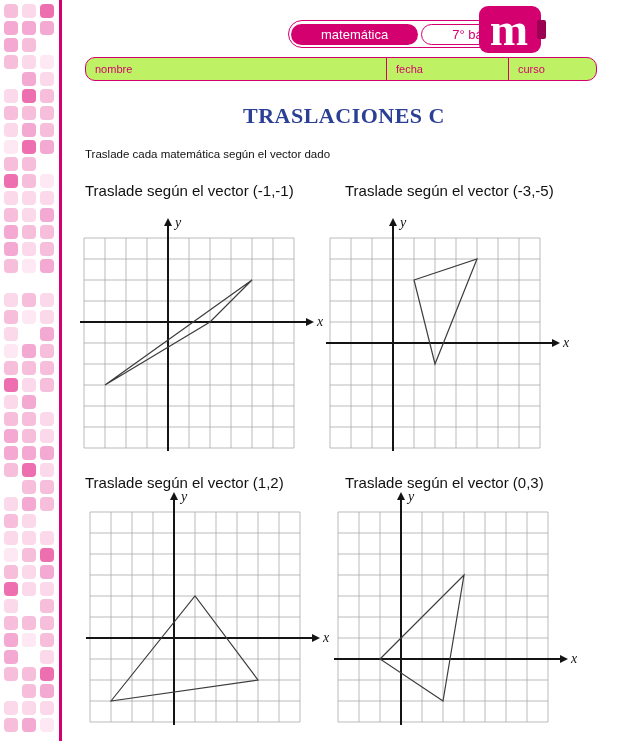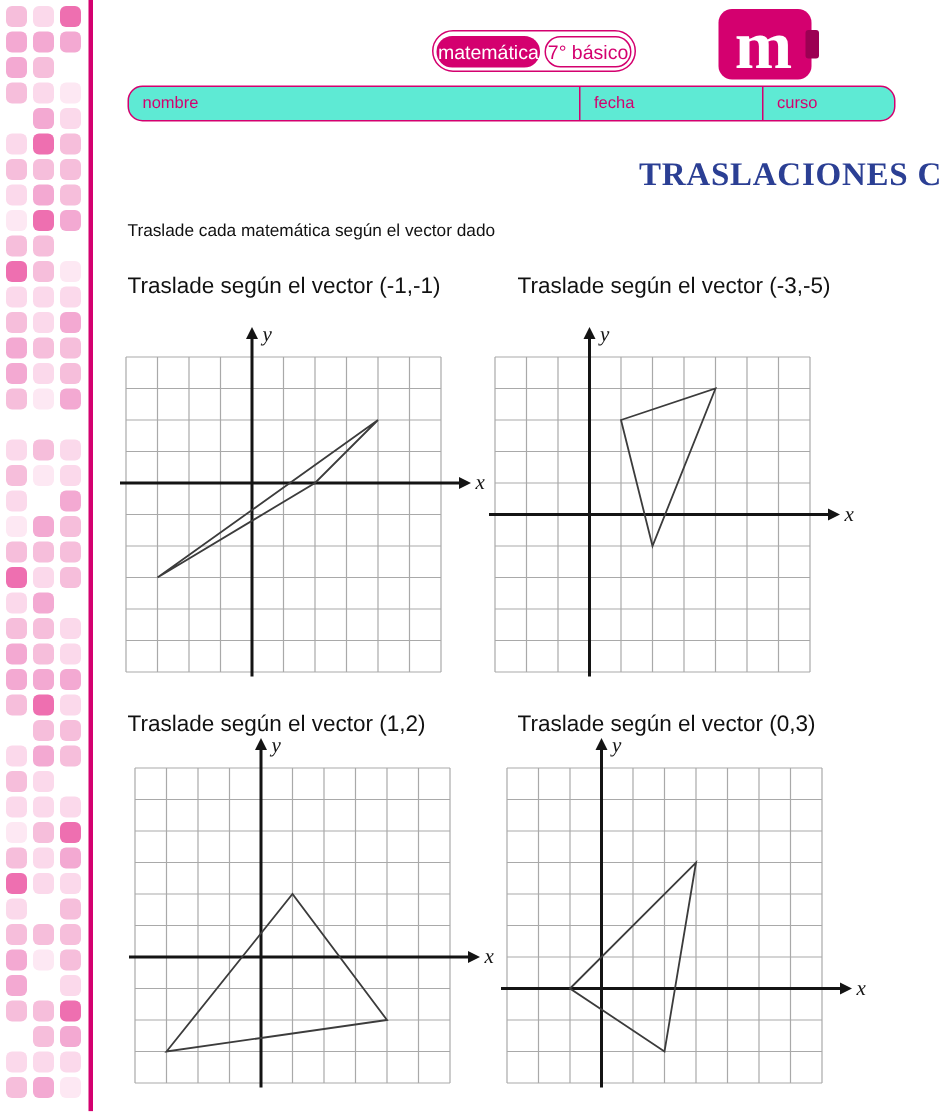--- a/index.html
+++ b/index.html
@@ -9,40 +9,40 @@
   .page{position:relative;width:628px;height:741px;background:#fff;overflow:hidden}
 
   
   .strip{position:absolute;left:0;top:0;width:58px;height:741px;background:#fff}
   .deco-sq{position:absolute;width:14px;height:14px;border-radius:4px}
   .strip-line{position:absolute;left:59px;top:0;width:2.5px;height:741px;background:var(--accent)}
 
   
   .badges{position:absolute;left:288px;top:20px;height:28px;border:1.5px solid var(--accent);
           border-radius:14px;display:flex;align-items:center;padding:2px;gap:3px;background:#fff}
-  .pill{display:inline-flex;align-items:center;height:21px;padding:0 1px;border-radius:11px;
+  .pill{display:inline-flex;align-items:center;height:21px;padding:0 30px;border-radius:11px;
         font-size:13px;white-space:nowrap}
   .pill.filled{background:var(--accent);color:#fff}
   .pill.outline{border:1.5px solid var(--accent);color:var(--accent)}
 
   
   .logo{position:absolute;left:479px;top:6px;width:62px;height:47px;background:var(--accent);border-radius:9px}
   .logo-m{position:absolute;left:0;right:2px;top:0;height:100%;display:flex;align-items:center;justify-content:center;
           color:#fff;font-family:"Liberation Serif",serif;font-weight:bold;font-size:46px;line-height:1}
   .logo-tab{position:absolute;right:-5px;top:14px;width:9px;height:19px;background:#9c0053;border-radius:2px}
 
   
   .formbar{position:absolute;left:85px;top:57px;width:512px;height:24px;border:1.5px solid var(--accent);
-           border-radius:10px;display:flex;background:#5eead4}
+           border-radius:10px;display:flex;background:#bef264}
   .fsec{display:flex;align-items:center;padding-left:9px;color:var(--accent);font-size:11px}
   .fsec-name{width:300px}
   .fsec-course{width:88px;border-left:1px solid var(--accent)}
   .fsec-date{flex:1;border-left:1px solid var(--accent)}
 
-  .title{position:absolute;left:60px;right:0;top:103px;text-align:right;
+  .title{position:absolute;left:60px;right:0;top:103px;text-align:center;
          font-family:"Liberation Serif",serif;font-size:22px;font-weight:bold;
          color:var(--title);letter-spacing:.5px}
   .instruction{position:absolute;left:85px;top:148px;font-size:11.5px;color:#111}
   .caption{position:absolute;font-size:15px;color:#111;white-space:nowrap}
   .plot{position:absolute}
   .cap1{left:85px;top:182px}.cap2{left:345px;top:182px}
   .cap3{left:85px;top:474px}.cap4{left:345px;top:474px}
   .svg1{left:76px;top:212px}.svg2{left:322px;top:212px}
   .svg3{left:82px;top:486px}.svg4{left:330px;top:486px}
 </style>

